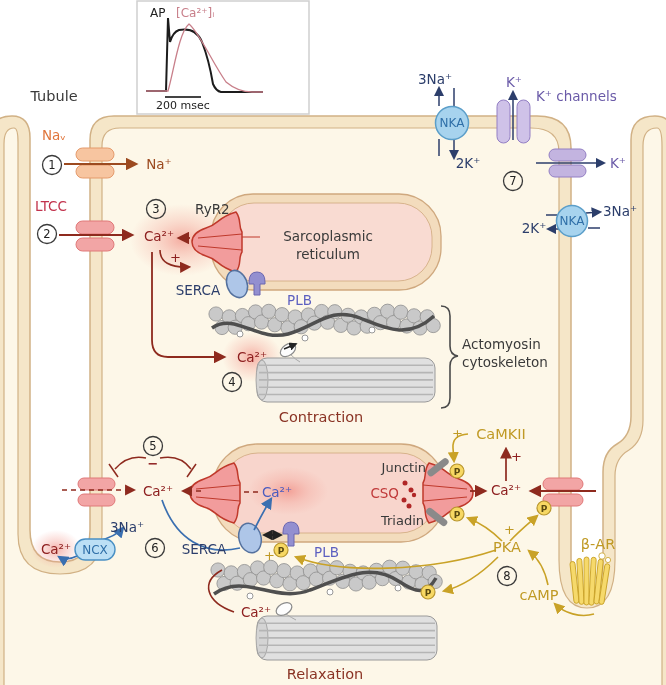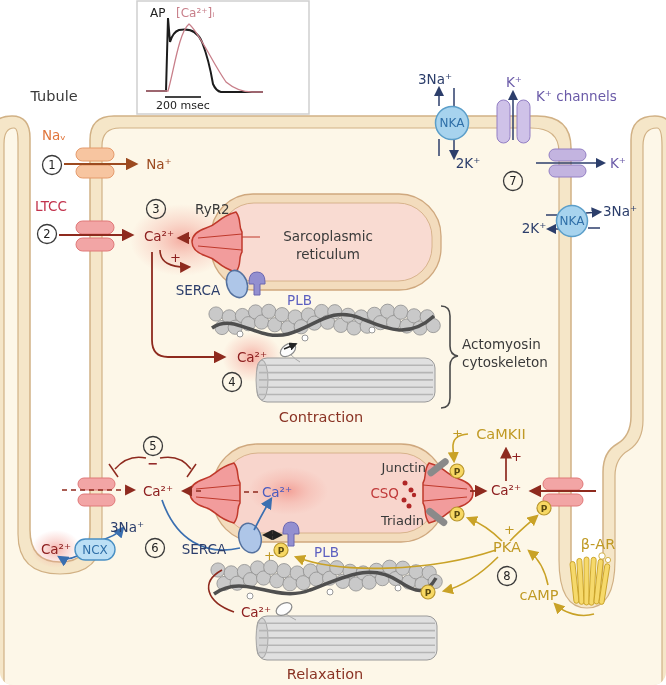--- a/index.html
+++ b/index.html
@@ -1,16 +1,16 @@
 <!DOCTYPE html>
 <html><head>
 <meta charset="utf-8">
 <style>
   html,body{margin:0;padding:0;background:#fff;}
-  #stage{position:relative;width:666px;height:685px;background:#fff;overflow:hidden;border-radius:13px;}
+  #stage{position:relative;width:666px;height:685px;background:#fff;overflow:hidden;}
   svg{display:block;}
   svg text{font-family:"DejaVu Sans",sans-serif;}
   .t-dark{fill:#3a3a3a}.t-red{fill:#8e2020}.t-navy{fill:#2c3e6b}.t-blue{fill:#2f6fa8}
   .t-royal{fill:#4a5bbf}.t-gold{fill:#c09a25}.t-purple{fill:#6a5aa8}.t-orange{fill:#e0763c}
   .t-crimson{fill:#c2334d}.t-brown{fill:#9c4a1f}.t-brick{fill:#8a3324}.t-plb{fill:#5c5fc0}
   .t-csq{fill:#c03a3a}.t-ins{fill:#222}.t-insca{fill:#c87f8a}
   .fz11{font-size:11px}.fz12{font-size:12px}.fz13{font-size:13px}.fz14{font-size:13.5px}.fz15{font-size:14.5px}
   .bold{font-weight:bold}
 </style>
 </head>

